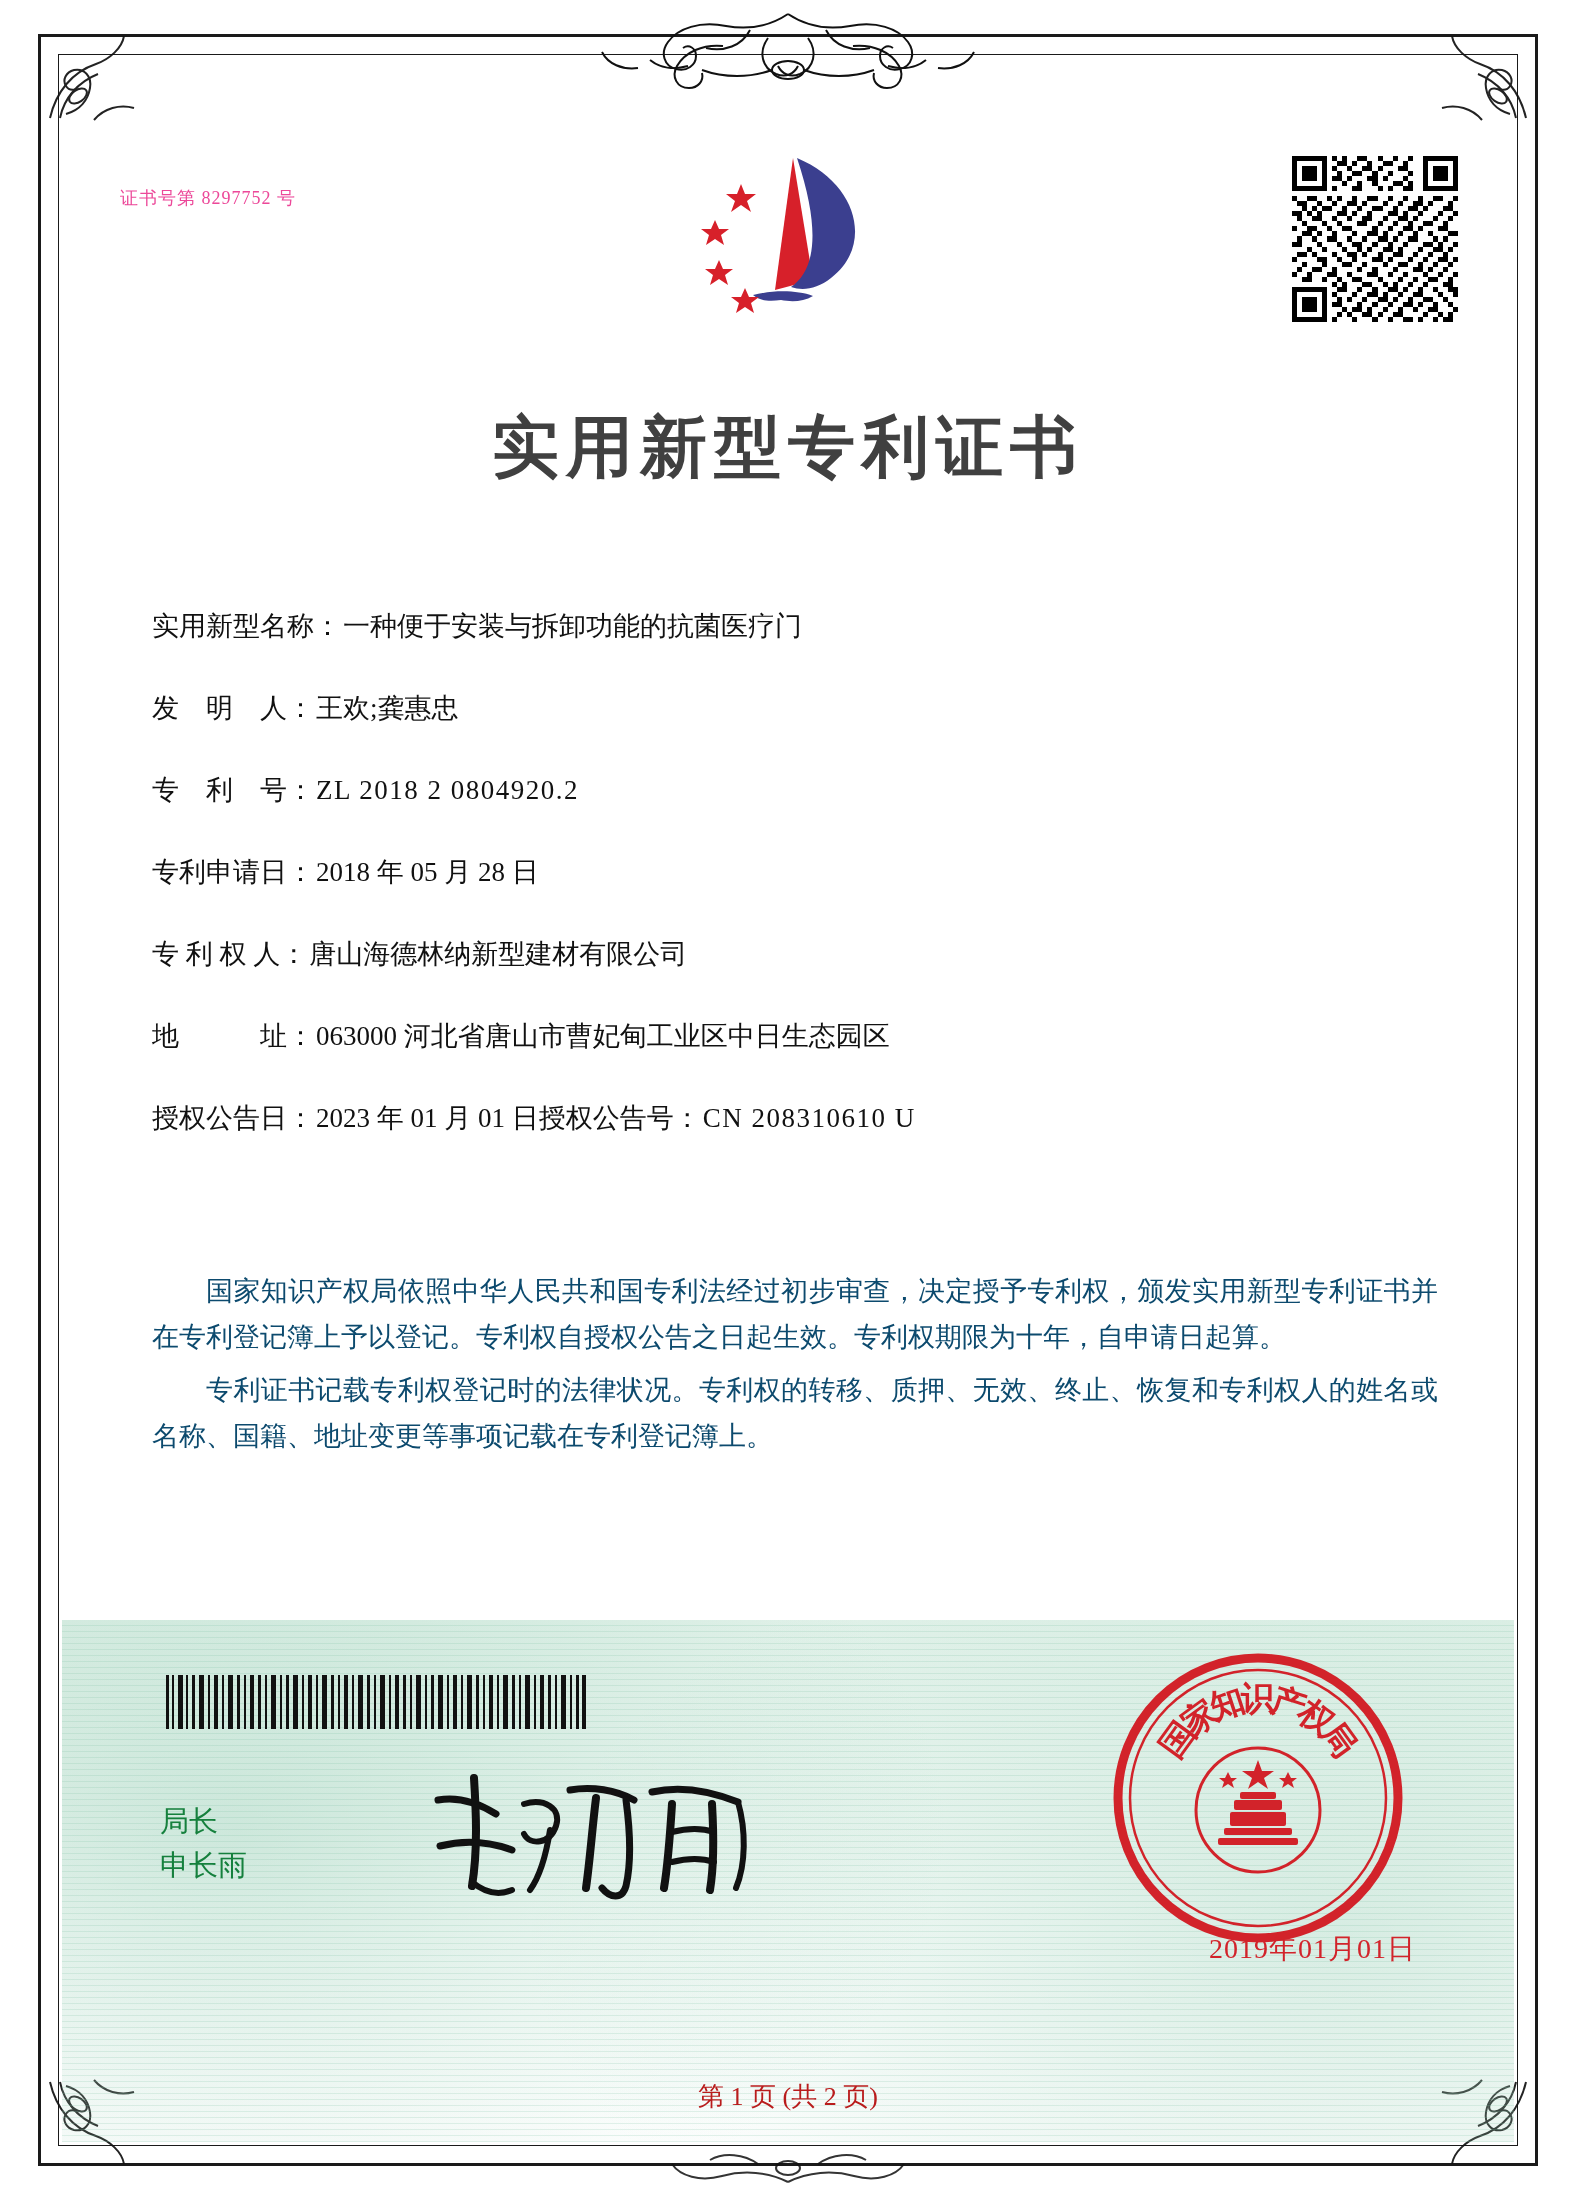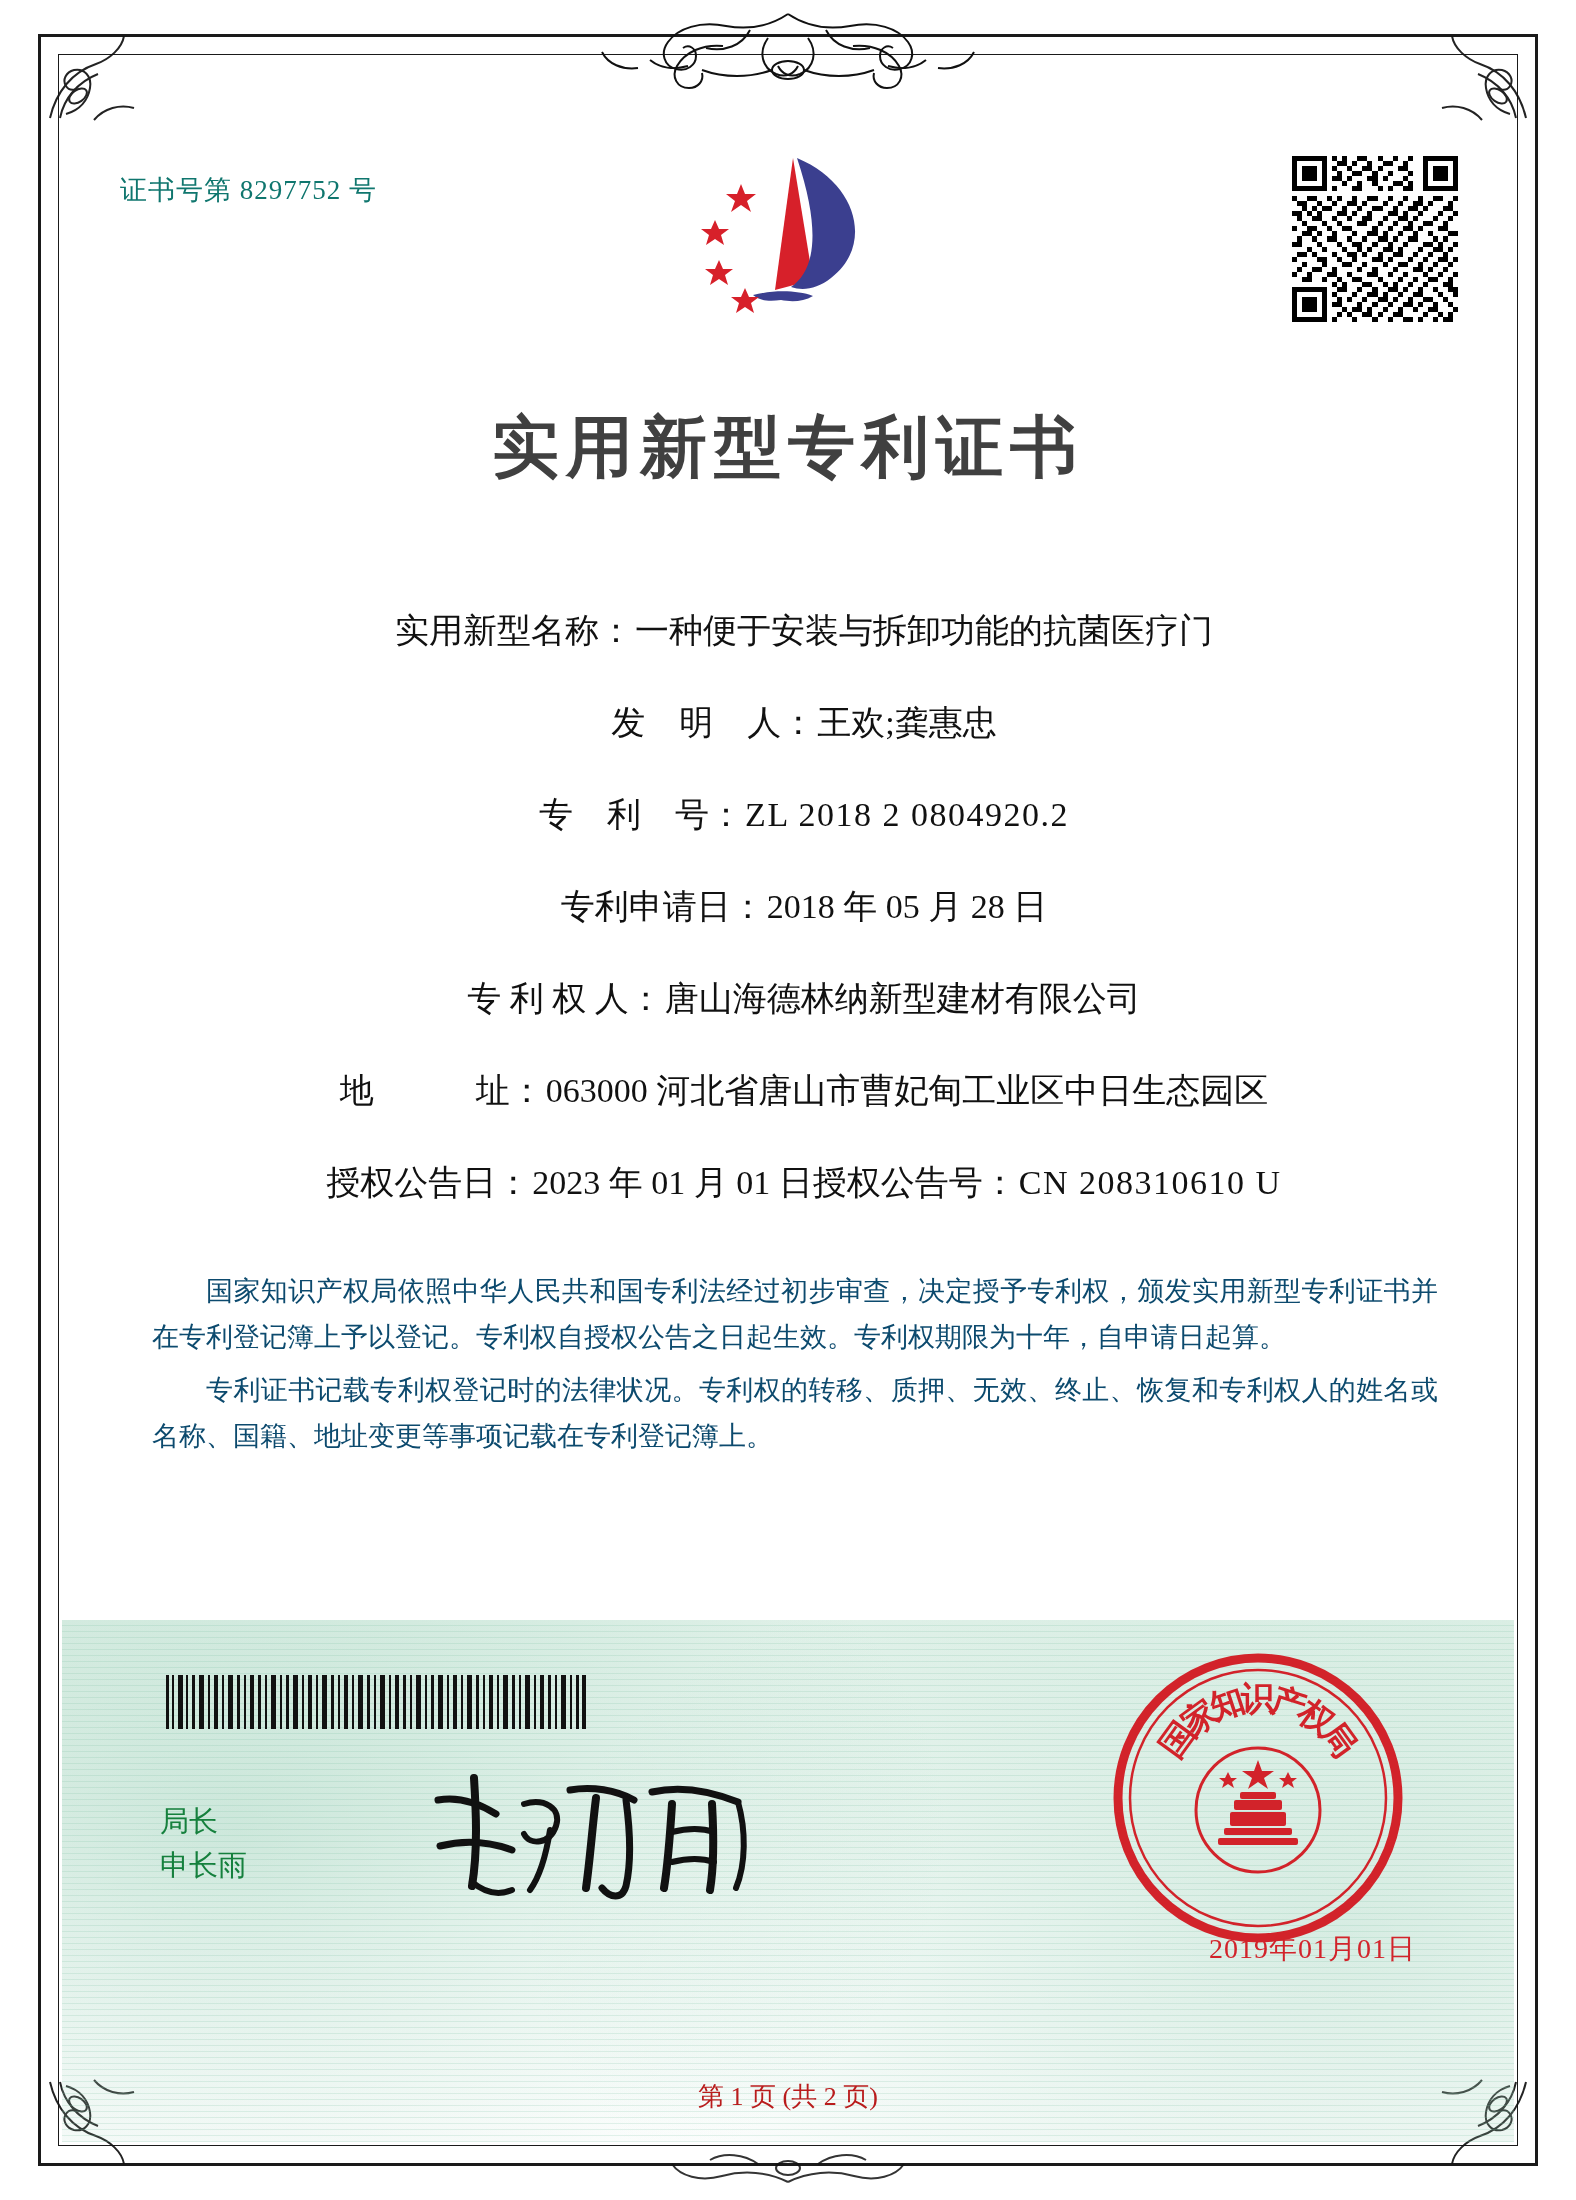--- a/index.html
+++ b/index.html
@@ -76,24 +76,24 @@
       radial-gradient(ellipse 70% 120% at 12% 40%, rgba(150,205,180,.40), rgba(255,255,255,0) 70%),
       radial-gradient(ellipse 80% 120% at 88% 60%, rgba(150,205,180,.35), rgba(255,255,255,0) 70%),
       linear-gradient(180deg, rgba(200,230,215,.55), rgba(235,248,242,.25) 60%, rgba(255,255,255,0));
     pointer-events: none;
   }
 
   
   .cert-no {
     position: absolute;
     left: 120px;
-    top: 172px;
-    font-size: 27px;
+    top: 186px;
+    font-size: 18px;
     letter-spacing: 1px;
-    color: #0f766e;
+    color: #ec4899;
     white-space: nowrap;
   }
   .logo {
     position: absolute;
     left: 50%;
     top: 150px;
     transform: translateX(-50%);
     width: 250px;
     height: 185px;
   }
@@ -124,24 +124,23 @@
   .fields {
     position: absolute;
     left: 152px;
     right: 120px;
     top: 608px;
   }
   .field-row {
     display: flex;
     align-items: baseline;
     margin-bottom: 46px;
-    font-size: 34px;
+    font-size: 27px;
     color: #111;
     white-space: nowrap;
-    justify-content: center;
   }
   .field-label {
     display: inline-block;
     color: #111;
   }
   .field-value {
     margin-left: 2px;
   }
   .field-row.inline-two .second-label {
   }

